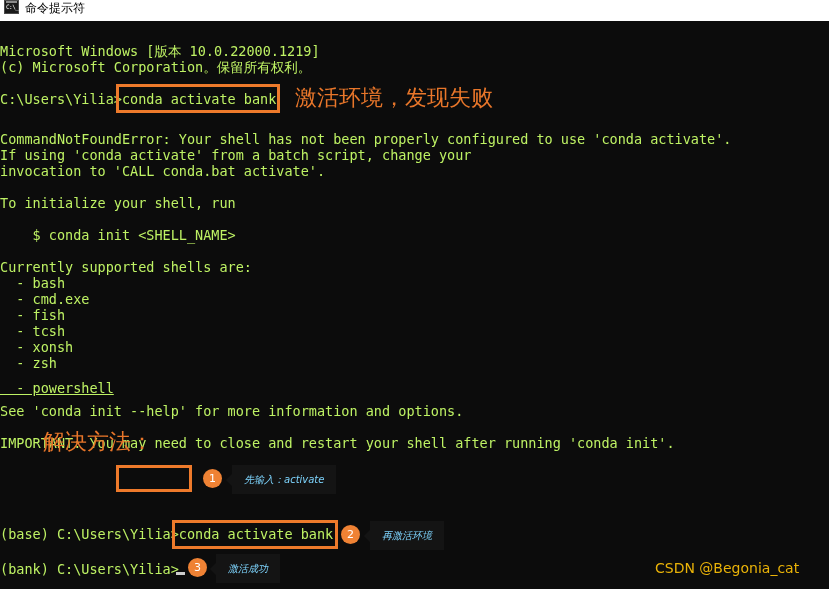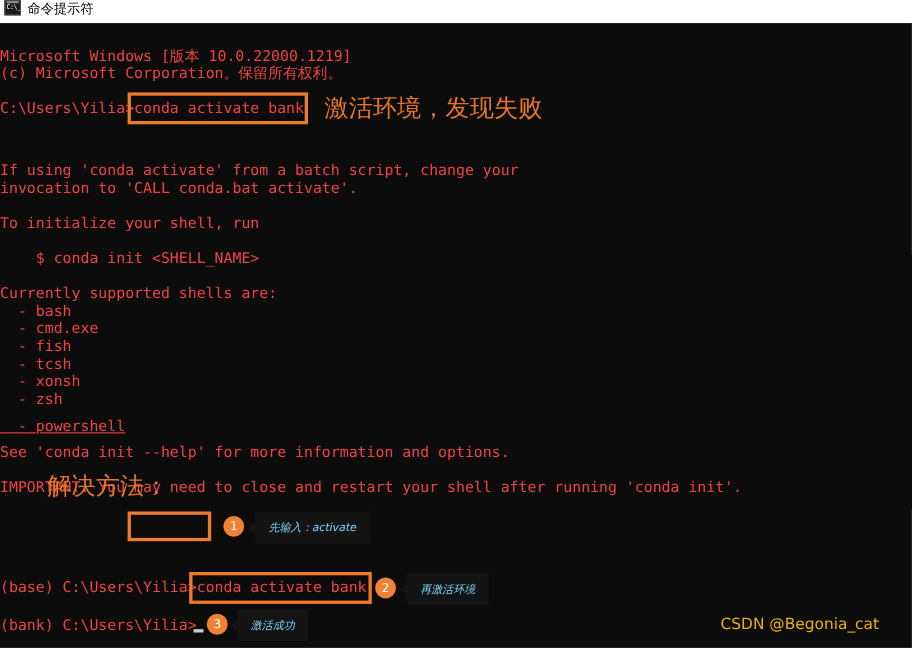--- a/index.html
+++ b/index.html
@@ -84,21 +84,21 @@
     width: 829px;
     height: 568px;
   }
 
   .line {
     position: absolute;
     left: 0;
     font-family: "DejaVu Sans Mono", monospace;
     font-size: 13.5px;
     line-height: 16px;
-    color: #ef4444;
+    color: #bef264;
     white-space: pre;
     letter-spacing: 0px;
   }
 
   
   .obox {
     position: absolute;
     border: 3px solid #ee7a2b;
     box-sizing: border-box;
     background: transparent;
@@ -180,20 +180,21 @@
     <span class="cmd-icon"></span>
     <span class="title-text">命令提示符</span>
   </div>
 
   <div class="console">
 
     <div class="term">
       <div class="line" style="top:22px;">Microsoft Windows [版本 10.0.22000.1219]</div>
       <div class="line" style="top:38px;">(c) Microsoft Corporation。保留所有权利。</div>
       <div class="line" style="top:70px;">C:\Users\Yilia&gt;conda activate bank</div>
+      <div class="line" style="top:110px;">CommandNotFoundError: Your shell has not been properly configured to use 'conda activate'.</div>
       <div class="line" style="top:126px;">If using 'conda activate' from a batch script, change your</div>
       <div class="line" style="top:142px;">invocation to 'CALL conda.bat activate'.</div>
       <div class="line" style="top:174px;">To initialize your shell, run</div>
       <div class="line" style="top:206px;">    $ conda init &lt;SHELL_NAME&gt;</div>
       <div class="line" style="top:238px;">Currently supported shells are:</div>
       <div class="line" style="top:254px;">  - bash</div>
       <div class="line" style="top:270px;">  - cmd.exe</div>
       <div class="line" style="top:286px;">  - fish</div>
       <div class="line" style="top:302px;">  - tcsh</div>
       <div class="line" style="top:318px;">  - xonsh</div>

